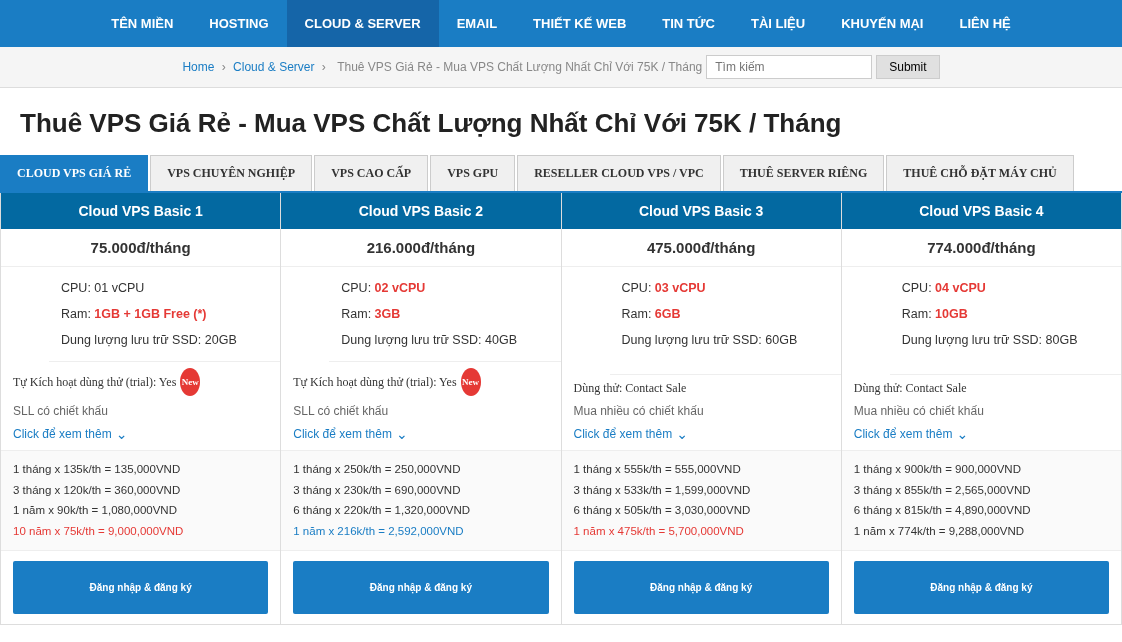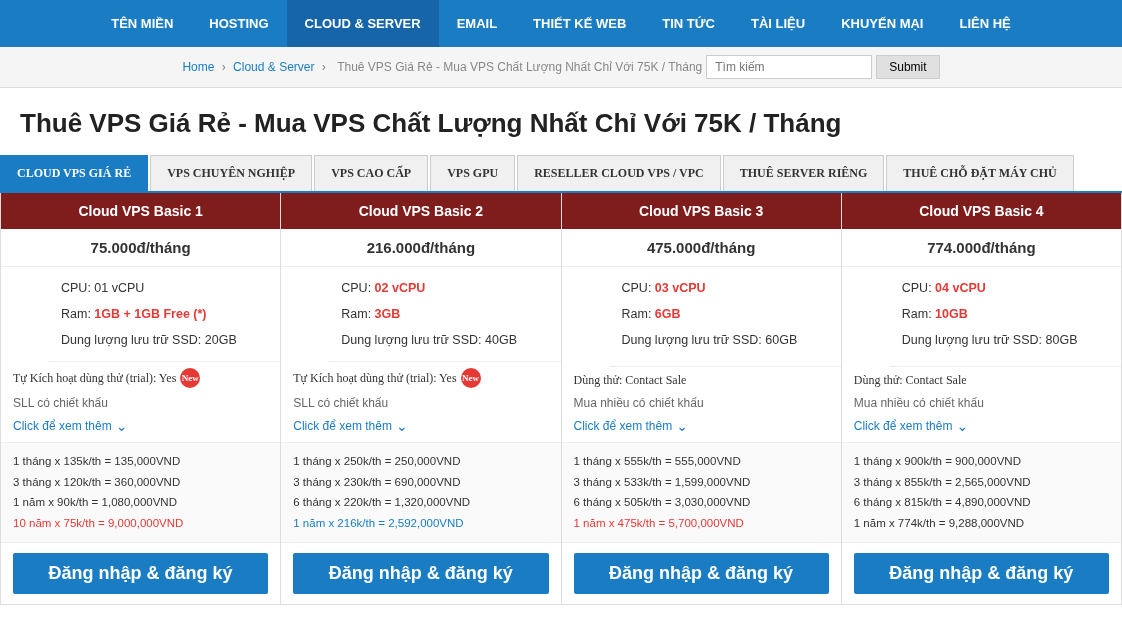--- a/index.html
+++ b/index.html
@@ -96,21 +96,21 @@
     }
 
     .plan-col {
       border-right: 1px solid #ddd;
       border-bottom: 1px solid #ddd;
       display: flex;
       flex-direction: column;
     }
 
     .plan-header {
-      background: #7f1d1d;
+      background: #0369a1;
       color: #fff;
       text-align: center;
       padding: 10px;
       font-size: 14px;
       font-weight: bold;
     }
 
     .plan-price {
       text-align: center;
       padding: 10px;
@@ -141,21 +141,21 @@
       gap: 4px;
       font-family: Liberation Serif, serif;
     }
     .new-badge {
       background: #e53935;
       color: #fff;
       font-size: 9px;
       font-weight: bold;
       border-radius: 50%;
       width: 20px;
-      height: 20px;
+      height: 28px;
       display: inline-flex;
       align-items: center;
       justify-content: center;
     }
 
     .click-more {
       padding: 4px 12px 8px;
       color: #1a7dc4;
       font-size: 12px;
       cursor: pointer;
@@ -178,23 +178,23 @@
     .pricing-detail p.blue { color: #1a7dc4; }
 
     .plan-footer {
       padding: 10px 12px;
       text-align: center;
     }
     .plan-footer button {
       background: #1a7dc4;
       color: #fff;
       border: none;
-      padding: 10px 0;
+      padding: 21px 0;
       width: 100%;
-      font-size: 18px;
+      font-size: 10px;
       font-weight: bold;
       cursor: pointer;
       border-radius: 2px;
     }
 
     .sll-row {
       padding: 2px 12px 4px;
       font-size: 12px;
       color: #666;
     }

